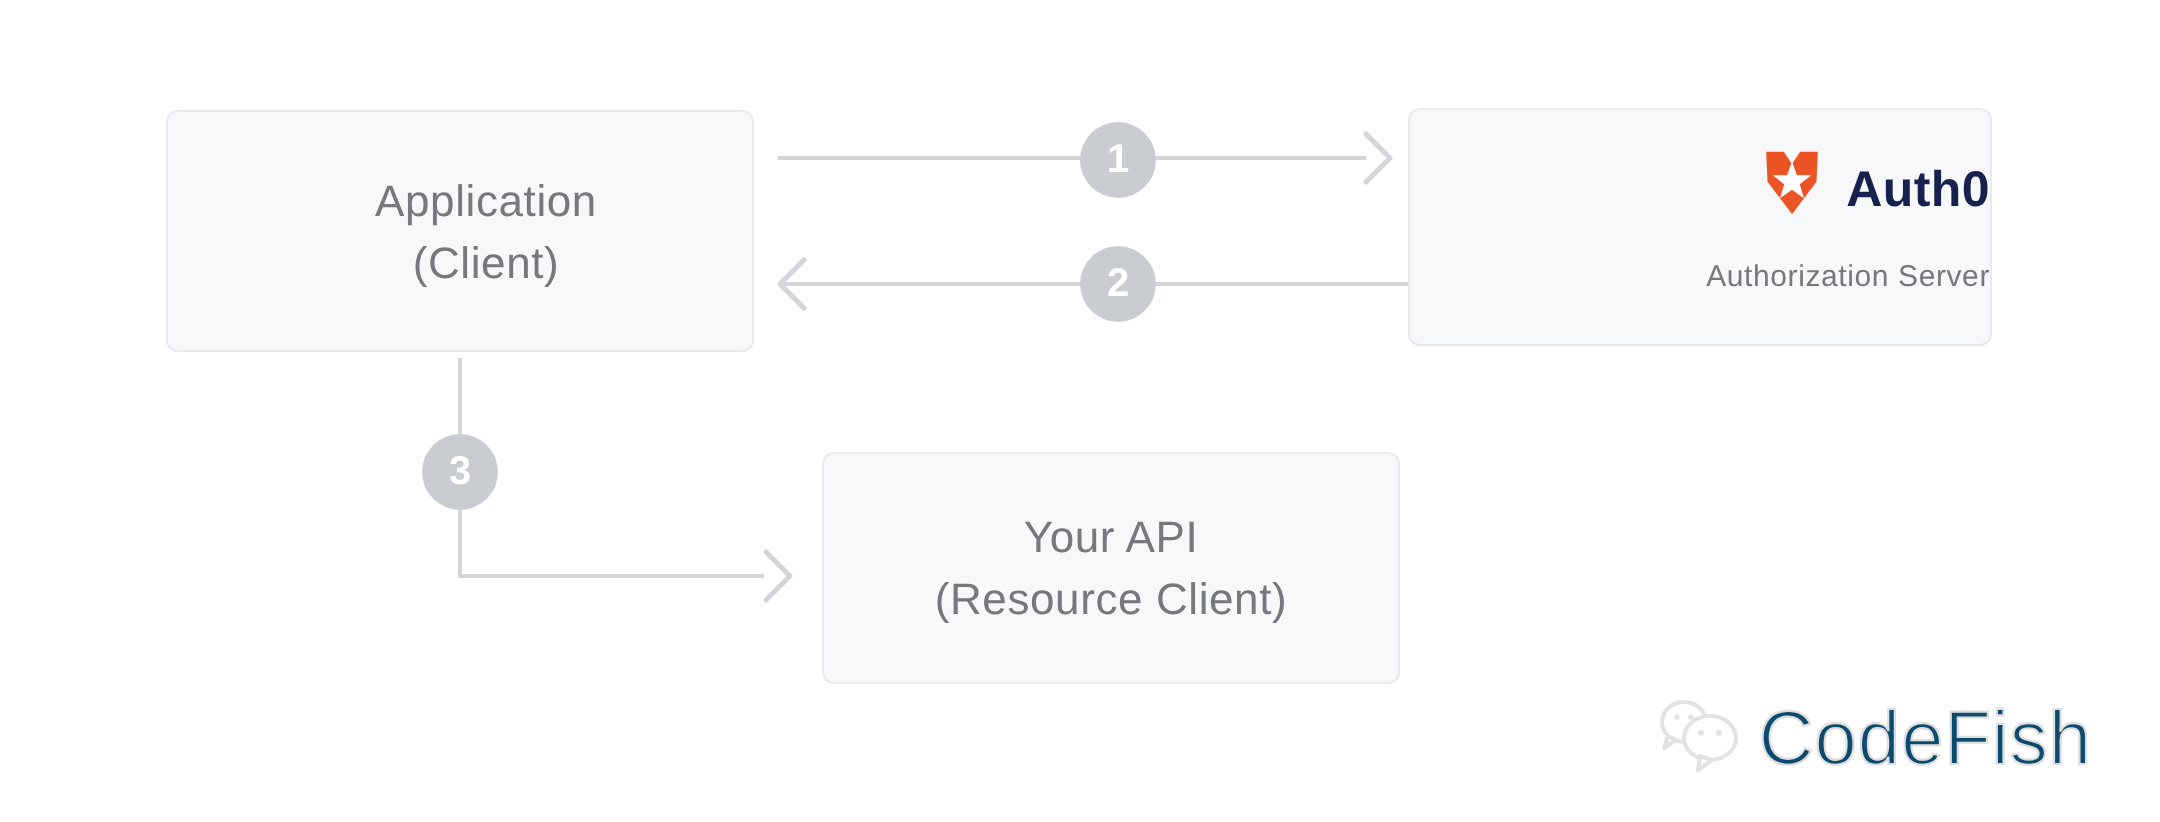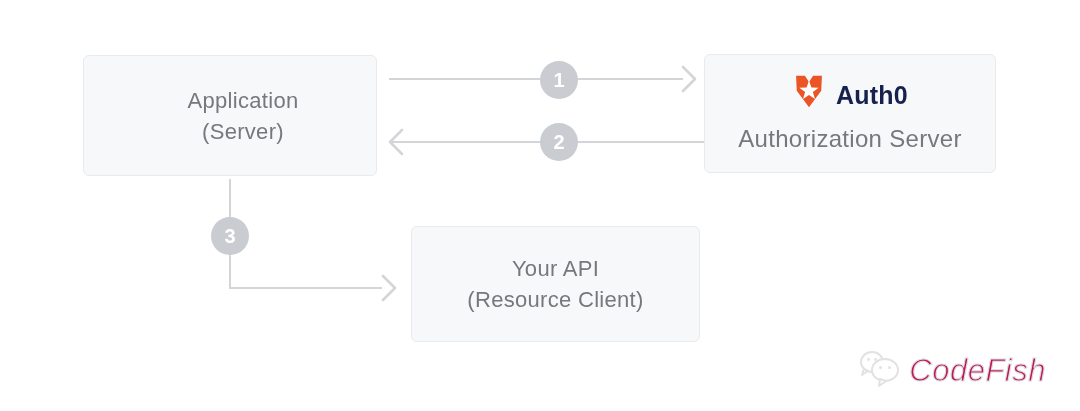--- a/index.html
+++ b/index.html
@@ -26,38 +26,38 @@
     flex-direction: column;
     align-items: center;
     justify-content: center;
     text-align: center;
     color: #75787c;
     font-size: 22px;
     line-height: 31px;
     letter-spacing: 0.3px;
   }
   .box-application { left: 83px;  top: 55px;  width: 294px; height: 121px; padding-left: 26px; }
-  .box-auth       { left: 704px; top: 54px;  width: 292px; height: 119px; }
+  .box-auth       { left: 704px; top: 54px;  width: 292px; height: 119px; align-items: flex-end; }
   .box-api        { left: 411px; top: 226px; width: 289px; height: 116px; }
 
   .auth-brand-row {
     display: flex;
     align-items: center;
     justify-content: center;
     gap: 10px;
     margin-bottom: 5px;
   }
   .auth-brand-text {
     font-size: 25px;
     font-weight: 700;
     color: #16214d;
     letter-spacing: 0.2px;
   }
   .auth-sub {
-    font-size: 24px;
+    font-size: 15px;
     color: #75787c;
   }
 
   
   .line {
     position: absolute;
     background: #d3d5d8;
   }
   .chevron { position: absolute; }
 
@@ -83,36 +83,35 @@
   
   .watermark {
     position: absolute;
     right: 34px;
     bottom: 18px;
     display: flex;
     align-items: center;
     gap: 8px;
   }
   .watermark-text {
-    font-size: 31px;
-    color: #be185d;
+    font-size: 38px;
+    color: #0c4a6e;
     -webkit-text-stroke: 1.1px #dedede;
     text-shadow: 0 1px 1px #ffffff;
     letter-spacing: 0.5px;
-    font-style: italic;
   }
 </style>
 </head>
 <body>
 
 <div class="stage">
 
   <div class="node-box box-application">
     <div>Application</div>
-    <div>(Server)</div>
+    <div>(Client)</div>
   </div>
 
   <div class="node-box box-auth">
     <div class="auth-brand-row">
       <span>
         <svg width="34" height="37" viewBox="0 0 100 108">
           <polygon points="12,8 38,8 50,26 62,8 88,8 86,52 50,100 14,52" fill="#eb5424"></polygon>
           <polygon points="50,22 57.1,42.3 78.5,42.7 61.4,55.7 67.6,76.3 50,64 32.4,76.3 38.6,55.7 21.5,42.7 42.9,42.3" fill="#ffffff"></polygon>
         </svg>
       </span>

